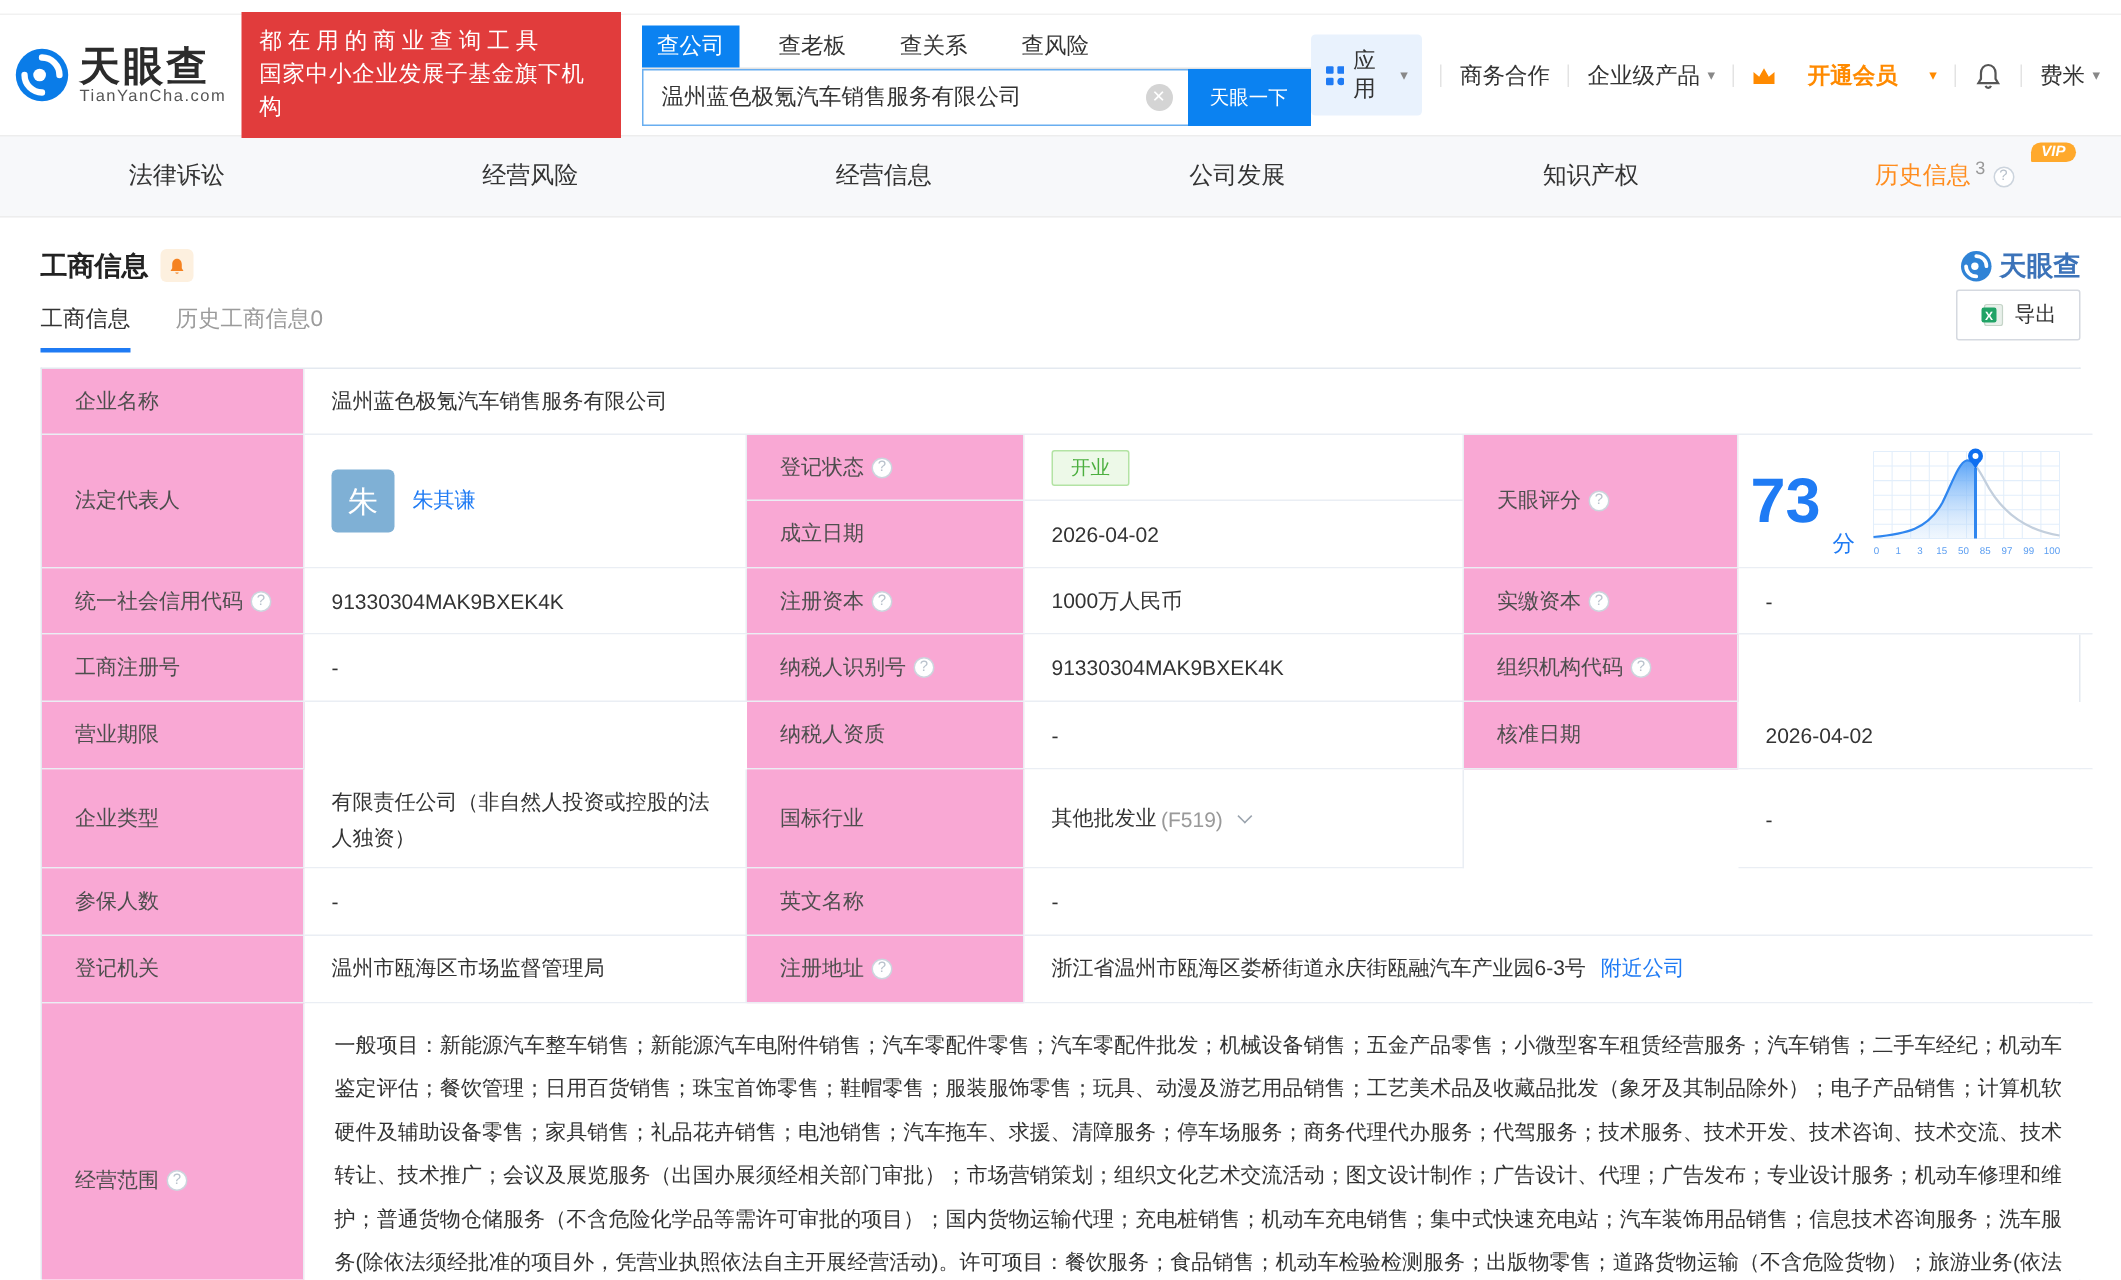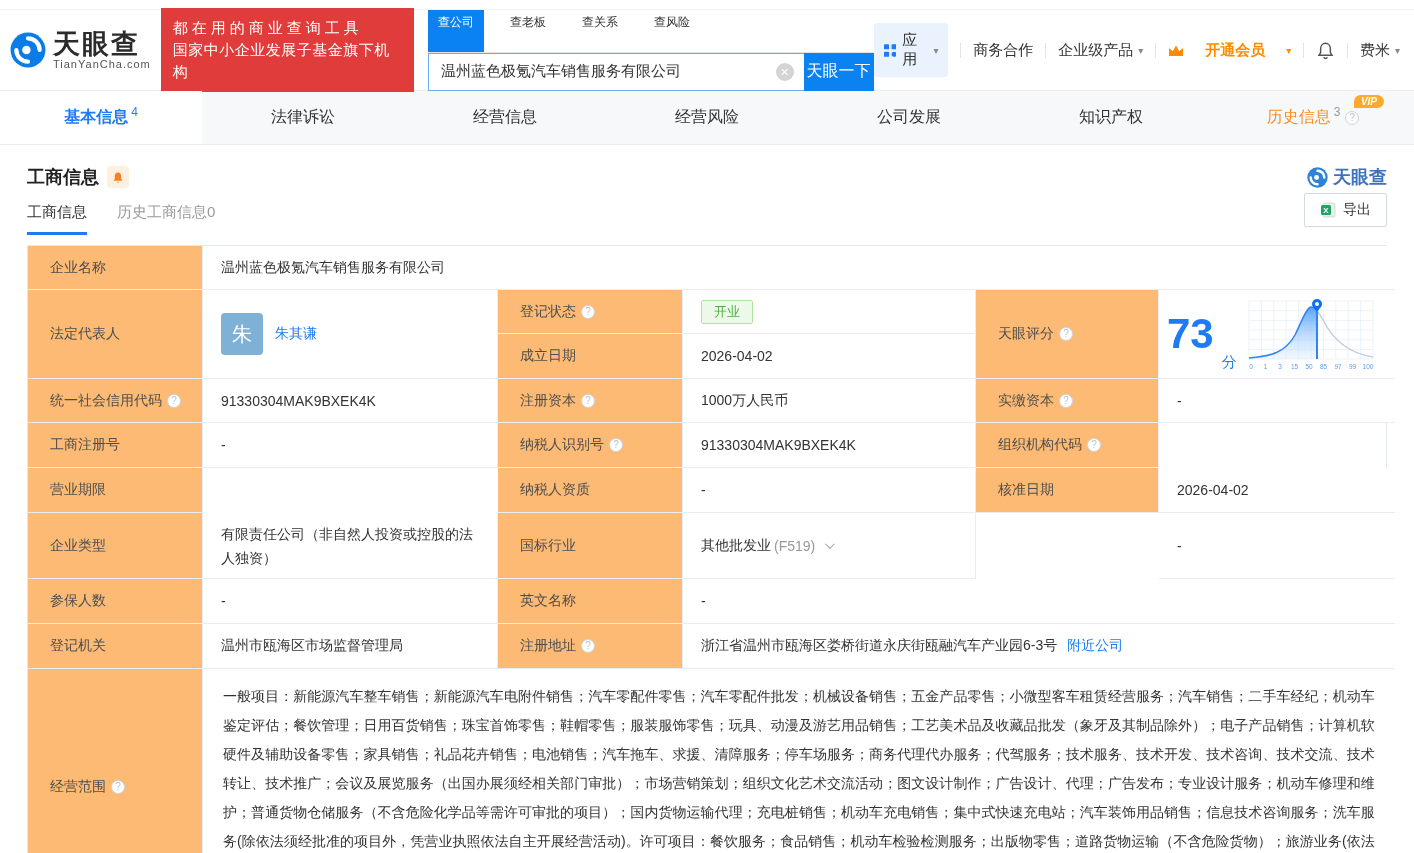--- a/index.html
+++ b/index.html
@@ -11,27 +11,27 @@
   .header { display:flex; align-items:center; height:80px; padding:0 14px 0 10px; }
   .logo { display:flex; align-items:center; cursor:pointer; }
   .logo-text { margin-left:7px; }
   .logo-title { font-size:27px; font-weight:bold; color:#2b2b2b; letter-spacing:2px; line-height:28px;}
   .logo-sub { font-size:11px; color:#555; letter-spacing:1px; }
   .slogan { background:#e13c3c; color:#fff; margin-left:10px; padding:9px 12px; font-size:15px; line-height:22px; font-weight:normal; }
   .slogan .l1 { letter-spacing:4px; }
   .slogan .l2 { letter-spacing:0.5px; }
   .search-area { margin-left:14px; width:452px; }
   .search-tabs { display:flex; align-items:flex-end; border-bottom:1px solid #e3e3e3; }
-  .stab { font-size:12px; color:#333; padding:4px 10px 21px; margin-right:16px; cursor:pointer; }
+  .stab { font-size:15px; color:#333; padding:4px 10px 5px; margin-right:16px; cursor:pointer; }
   .stab.active { background:#0b82f1; color:#fff; }
   .search-row { display:flex; margin-top:0; }
   .search-box { position:relative; flex:1; }
   .search-input { width:100%; height:38px; border:1px solid #69aef0; border-right:none; padding:0 34px 0 12px; font-size:15px; color:#333; outline:none; font-family:inherit;}
   .clear-icon { position:absolute; right:10px; top:10px; width:18px; height:18px; border-radius:50%; background:#d4d4d4; color:#fff; font-size:11px; line-height:18px; text-align:center; cursor:pointer; }
-  .search-btn { width:70px; height:38px; background:#0b82f1; color:#fff; border:none; font-size:16px; cursor:pointer; font-family:inherit;}
+  .search-btn { width:82px; height:38px; background:#0b82f1; color:#fff; border:none; font-size:13px; cursor:pointer; font-family:inherit;}
   .header-menu { margin-left:auto; display:flex; align-items:center; font-size:15px; }
   .apps-chip { display:flex; align-items:center; gap:6px; background:#e9f2fd; border-radius:3px; padding:8px 10px; cursor:pointer; }
   .sep { width:1px; height:15px; background:#e3e3e3; margin:0 12px; }
   .menu-item { cursor:pointer; display:flex; align-items:center; gap:5px; white-space:nowrap; }
   .caret { font-size:10px; color:#888; }
   .vip-link { color:#ff8a00; font-weight:bold;gap:21px; }
   .vip-link .caret { color:#ff8a00; }
 
   
   .navtabs { display:flex; height:55px; background:#f7f8fa; border-top:1px solid #ededed; border-bottom:1px solid #ededed; }
@@ -56,21 +56,21 @@
   .subtab.inactive { color:#9b9b9b; }
   .export-btn { position:absolute; right:27px; bottom:8px; height:34px; display:flex; align-items:center; gap:7px; padding:0 15px; background:#fff; border:1px solid #d5d9e0; border-radius:2px; font-size:14px; color:#333; cursor:pointer; font-family:inherit;}
 
   
   .info-table { margin:10px 27px 0; display:grid;
     grid-template-columns:175px 295px 185px 293px 183px 1fr;
     grid-template-rows:44px 44px 45px 44px 45px 45px 66px 45px 45px auto;
     border:1px solid #e4e9f0; border-bottom:none; }
   .cell { border-right:1px solid #eaeef4; border-bottom:1px solid #eaeef4; display:flex; align-items:center; padding:0 18px; font-size:14px; background:#fff; color:#333; }
   .cell.cr0 { border-right:none; }
-  .lbl { background:#fdba74; color:#4e4e4e; padding-left:22px; }
+  .lbl { background:#f9a8d4; color:#4e4e4e; padding-left:22px; }
   .link { color:#1f7bf4; cursor:pointer; text-decoration:none; }
   .avatar { width:42px; height:42px; border-radius:4px; background:#7fb0d5; color:#fff; font-size:20px; display:flex; align-items:center; justify-content:center; cursor:pointer; flex:none;}
   .status-badge { display:inline-block; padding:2px 12px; font-size:13px; color:#4caf3f; background:#edf9e8; border:1px solid #b3e3a4; border-radius:2px; }
   .dim { color:#999; margin-left:3px; }
   .chev { display:inline-block; width:7px; height:7px; border-right:1.5px solid #9aa3ad; border-bottom:1.5px solid #9aa3ad; transform:rotate(45deg) translateY(-2px); margin-left:10px; cursor:pointer;}
   .score-cell { gap:8px; padding-left:8px; cursor:pointer;}
   .score-num { font-size:42px; font-weight:bold; color:#1f7bf4; line-height:1; }
   .score-unit { font-size:15px; color:#1f7bf4; align-self:flex-end; margin-bottom:6px; }
   .wrap2 { line-height:24px; padding:9px 18px; }
   .scope-cell { display:block; padding:13px 20px 20px; line-height:29px; text-align:justify; }
@@ -153,32 +153,28 @@
     </div>
     <div class="sep"></div>
     <div class="menu-item">
       <span>费米</span>
       <span class="caret">▾</span>
     </div>
   </div>
 </header>
 
 <nav class="navtabs">
-  <div class="navtab active">
-    <span>基本信息</span>
-      <sup>4</sup>
-  </div>
   <div class="navtab">
     <span>法律诉讼</span>
   </div>
   <div class="navtab">
+    <span>经营风险</span>
+  </div>
+  <div class="navtab">
     <span>经营信息</span>
-  </div>
-  <div class="navtab">
-    <span>经营风险</span>
   </div>
   <div class="navtab">
     <span>公司发展</span>
   </div>
   <div class="navtab">
     <span>知识产权</span>
   </div>
   <div class="navtab history">
     <span class="vip-badge">VIP</span>
     <span>历史信息</span>

